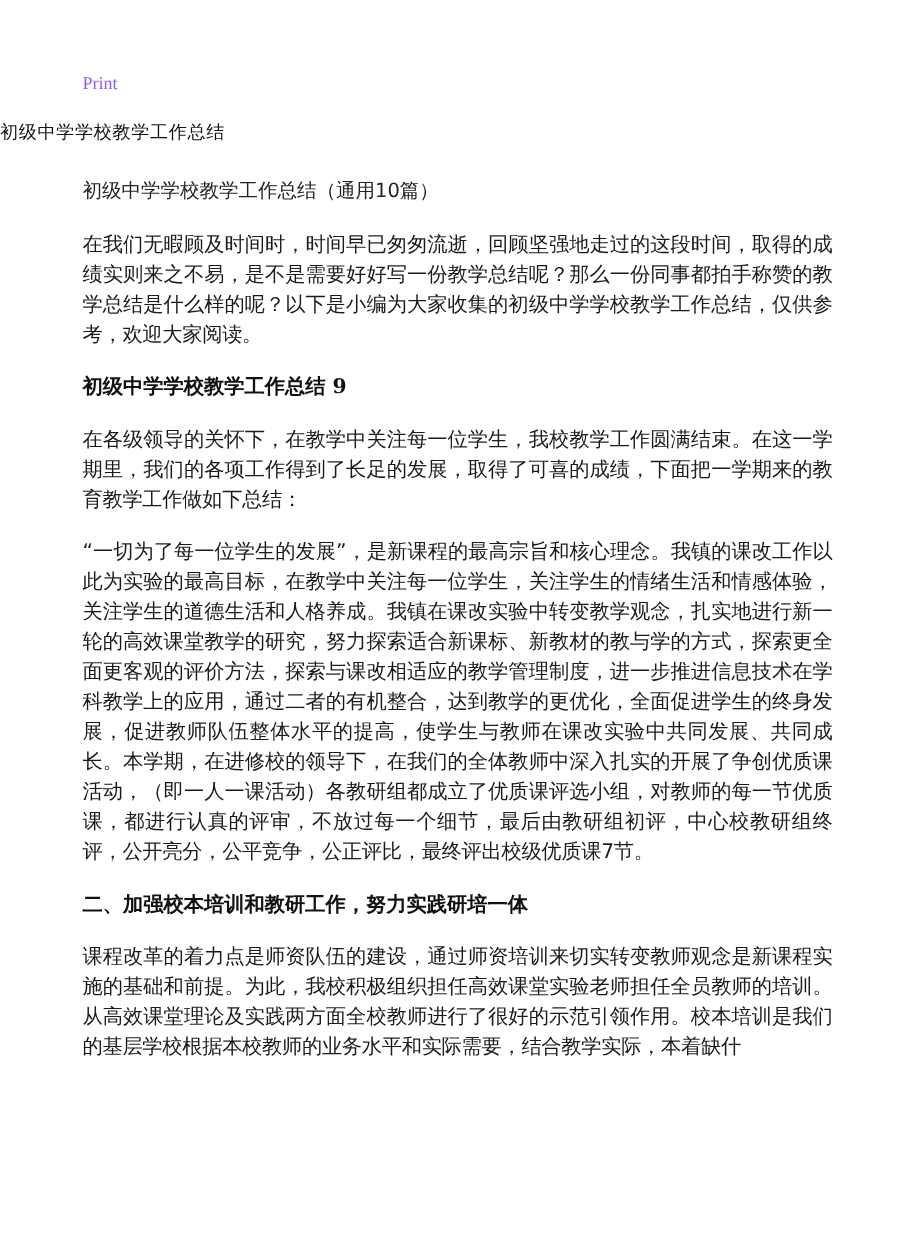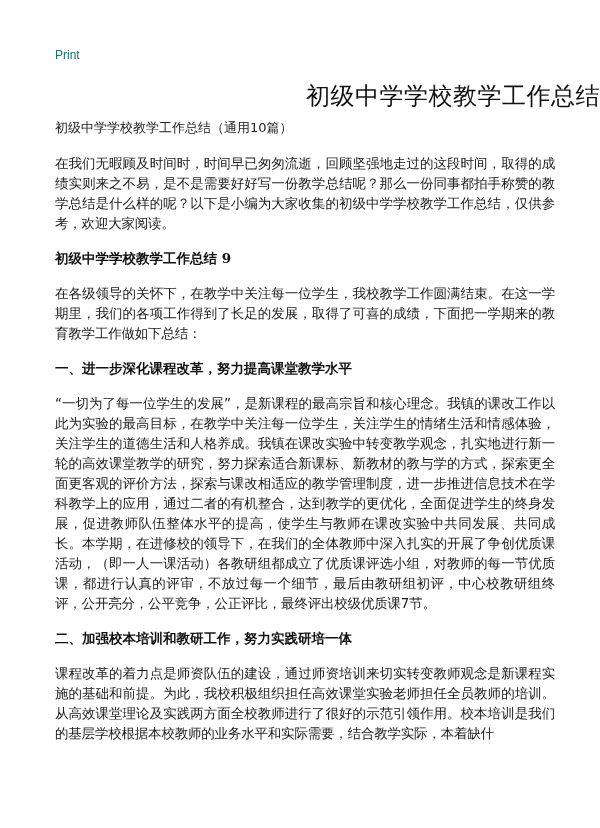--- a/index.html
+++ b/index.html
@@ -1,31 +1,30 @@
 <!DOCTYPE html>
 <html><head>
 <meta charset="utf-8">
 <style>
   html, body { margin: 0; padding: 0; background: #ffffff; }
   body { width: 600px; height: 828px; overflow: hidden; position: relative; color: #111; font-family: "DejaVu Sans", sans-serif; }
-  .print { position: absolute; left: 55px; top: 48px; font-family: Liberation Sans, sans-serif; font-size: 12px; color: #0f766e; }
-  .title { position: absolute; left: 0; width: 600px; top: 80px; text-align: right; font-size: 24px; color: #111; letter-spacing: 0.5px; }
+  .print { position: absolute; left: 55px; top: 48px; font-family: Liberation Serif, serif; font-size: 12px; color: #8b5cf6; }
+  .title { position: absolute; left: 0; width: 600px; top: 80px; text-align: left; font-size: 12px; color: #111; letter-spacing: 0.5px; }
   .doc { position: absolute; left: 55px; top: 118px; width: 500px; }
   .subtitle { font-size: 13px; line-height: 20px; margin: 0 0 12px 0; color: #222; }
   p.para { font-size: 13.5px; line-height: 20px; margin: 15px 0 15px 0; color: #1a1a1a; text-align: justify; letter-spacing: -0.2px; }
   h2.heading { font-family: "DejaVu Serif", serif; font-size: 13.5px; font-weight: bold; margin: 0 0 15px 0; line-height: 20px; color: #111; }
 </style>
 </head>
 <body>
 
 <div class="print">Print</div>
 <div class="title">初级中学学校教学工作总结</div>
 
 <div class="doc">
   <div class="subtitle">初级中学学校教学工作总结（通用10篇）</div>
   <p class="para">在我们无暇顾及时间时，时间早已匆匆流逝，回顾坚强地走过的这段时间，取得的成绩实则来之不易，是不是需要好好写一份教学总结呢？那么一份同事都拍手称赞的教学总结是什么样的呢？以下是小编为大家收集的初级中学学校教学工作总结，仅供参考，欢迎大家阅读。</p>
   <h2 class="heading">初级中学学校教学工作总结 9</h2>
   <p class="para">在各级领导的关怀下，在教学中关注每一位学生，我校教学工作圆满结束。在这一学期里，我们的各项工作得到了长足的发展，取得了可喜的成绩，下面把一学期来的教育教学工作做如下总结：</p>
-  <h2 class="heading">一、进一步深化课程改革，努力提高课堂教学水平</h2>
   <p class="para">“一切为了每一位学生的发展”，是新课程的最高宗旨和核心理念。我镇的课改工作以此为实验的最高目标，在教学中关注每一位学生，关注学生的情绪生活和情感体验，关注学生的道德生活和人格养成。我镇在课改实验中转变教学观念，扎实地进行新一轮的高效课堂教学的研究，努力探索适合新课标、新教材的教与学的方式，探索更全面更客观的评价方法，探索与课改相适应的教学管理制度，进一步推进信息技术在学科教学上的应用，通过二者的有机整合，达到教学的更优化，全面促进学生的终身发展，促进教师队伍整体水平的提高，使学生与教师在课改实验中共同发展、共同成长。本学期，在进修校的领导下，在我们的全体教师中深入扎实的开展了争创优质课活动，（即一人一课活动）各教研组都成立了优质课评选小组，对教师的每一节优质课，都进行认真的评审，不放过每一个细节，最后由教研组初评，中心校教研组终评，公开亮分，公平竞争，公正评比，最终评出校级优质课7节。</p>
   <h2 class="heading">二、加强校本培训和教研工作，努力实践研培一体</h2>
   <p class="para">课程改革的着力点是师资队伍的建设，通过师资培训来切实转变教师观念是新课程实施的基础和前提。为此，我校积极组织担任高效课堂实验老师担任全员教师的培训。从高效课堂理论及实践两方面全校教师进行了很好的示范引领作用。校本培训是我们的基层学校根据本校教师的业务水平和实际需要，结合教学实际，本着缺什</p>
 </div>
 
 </body></html>

